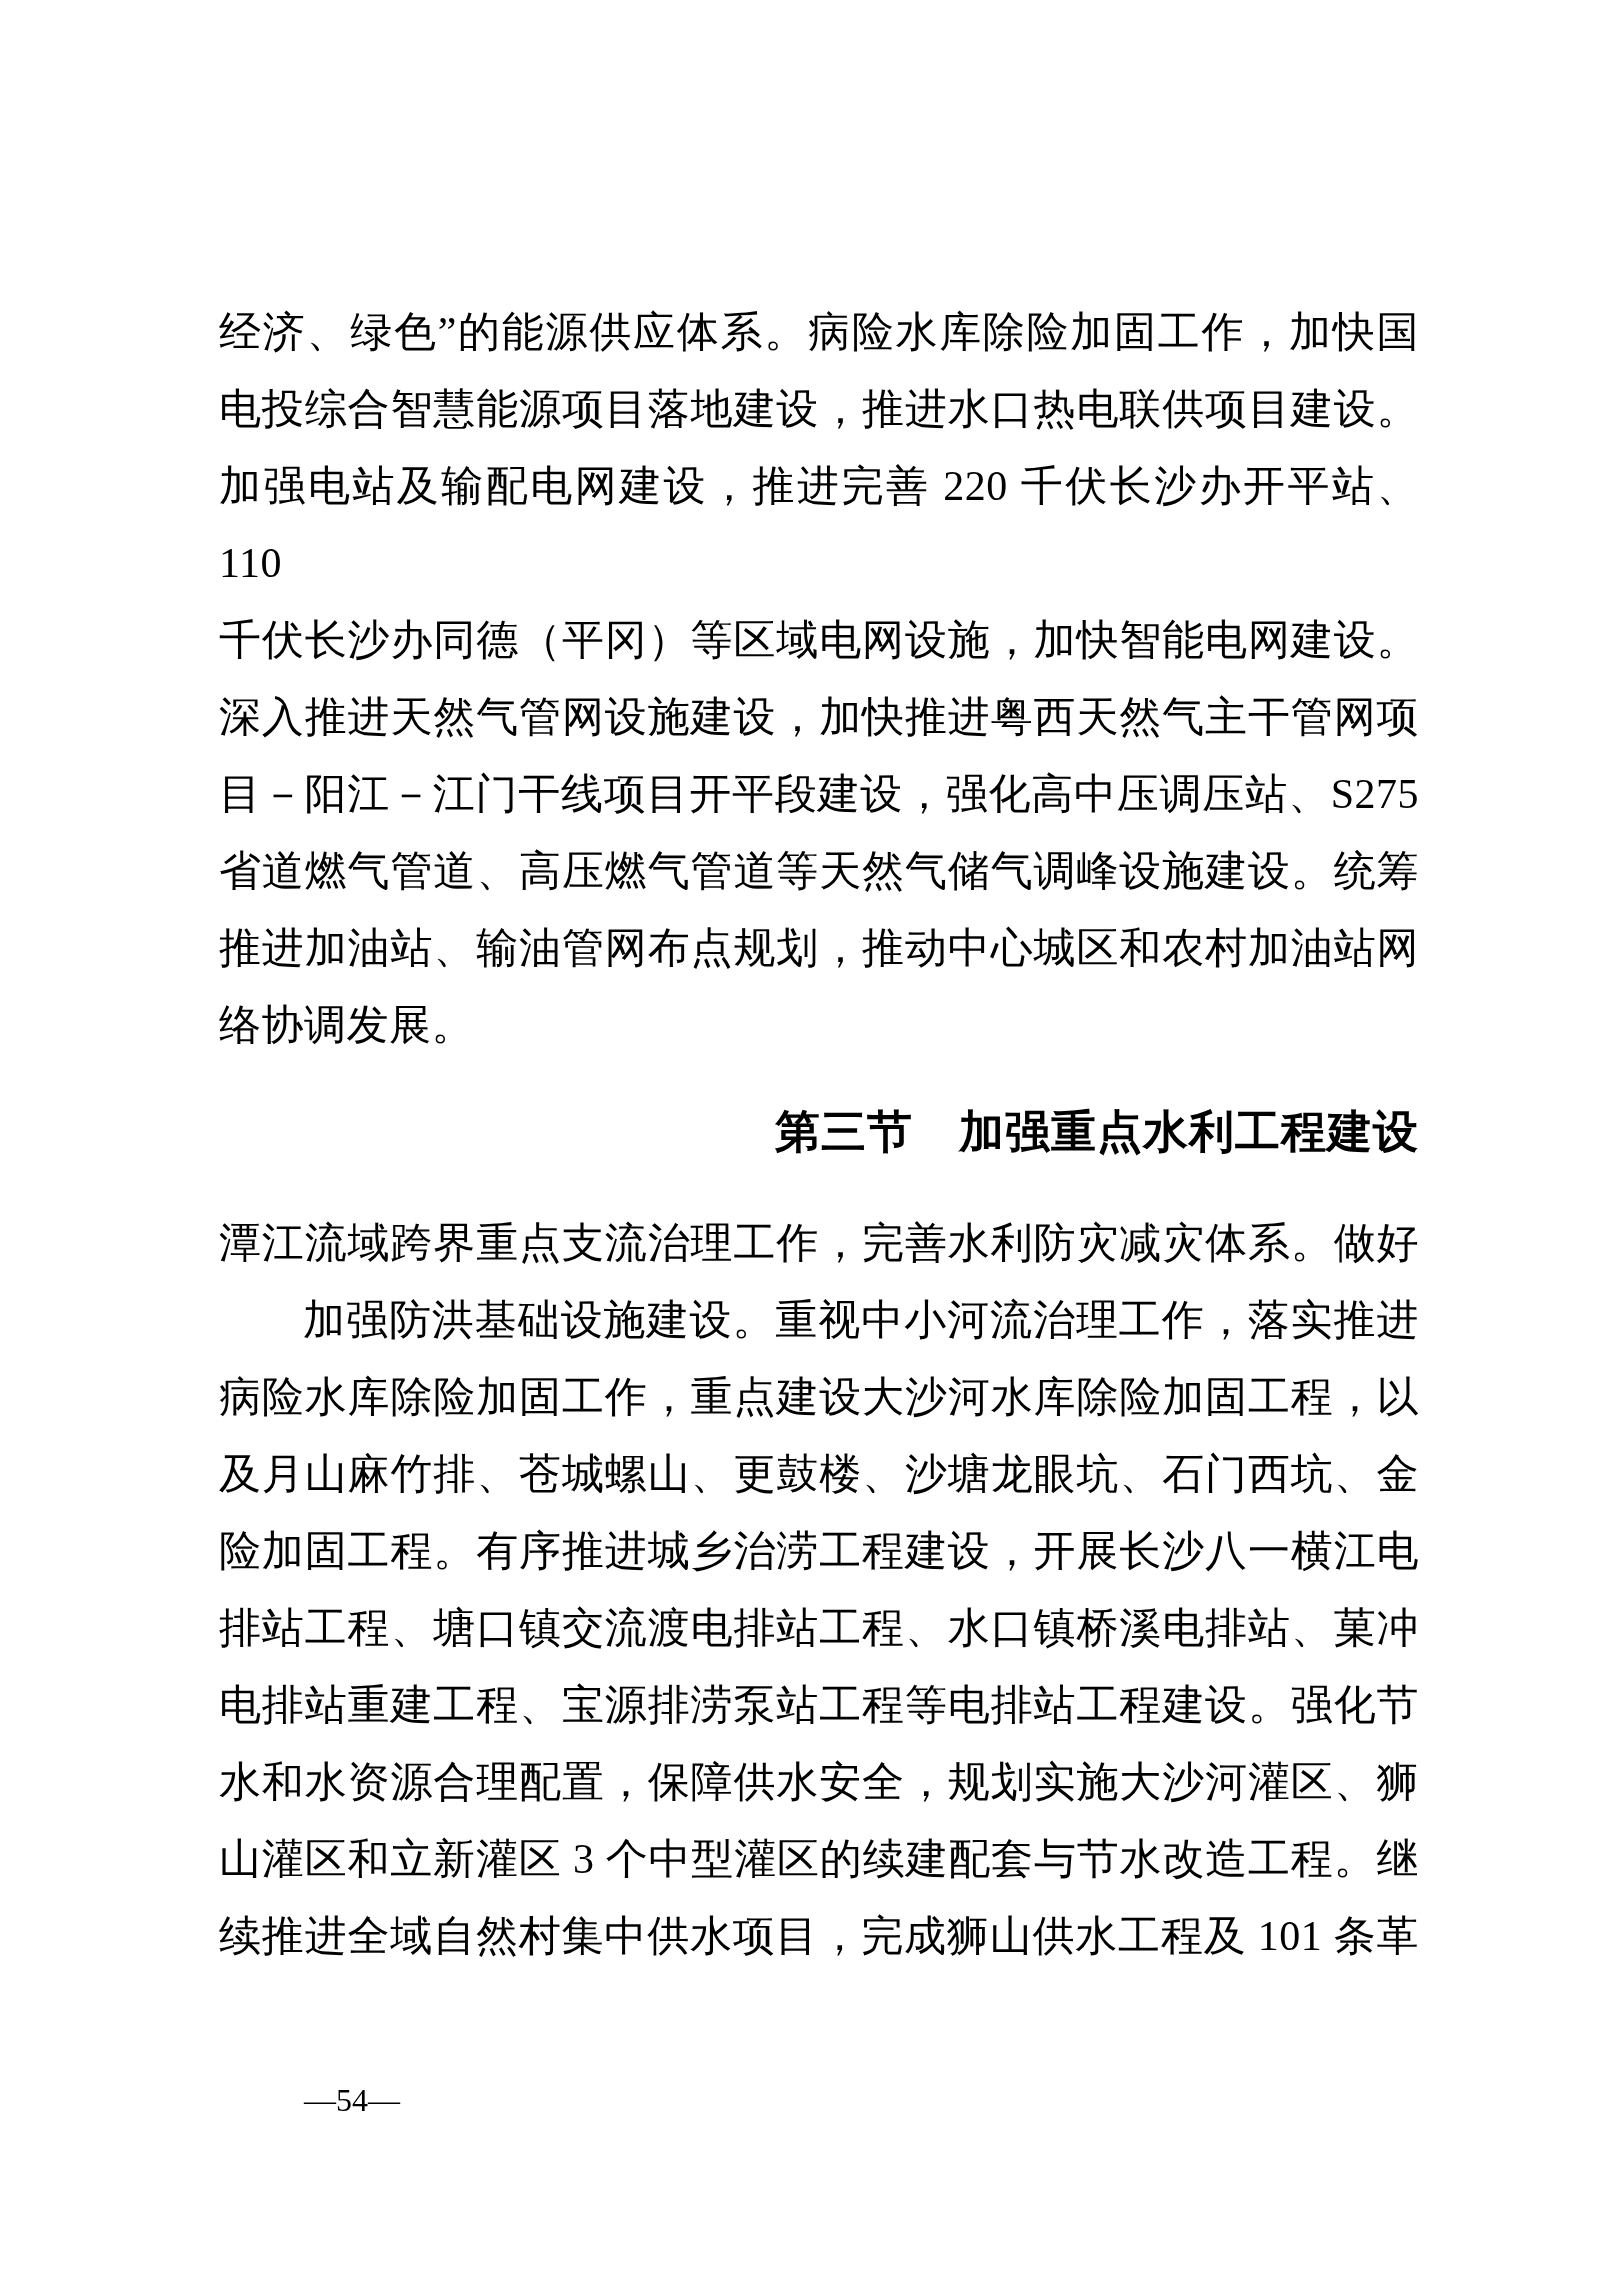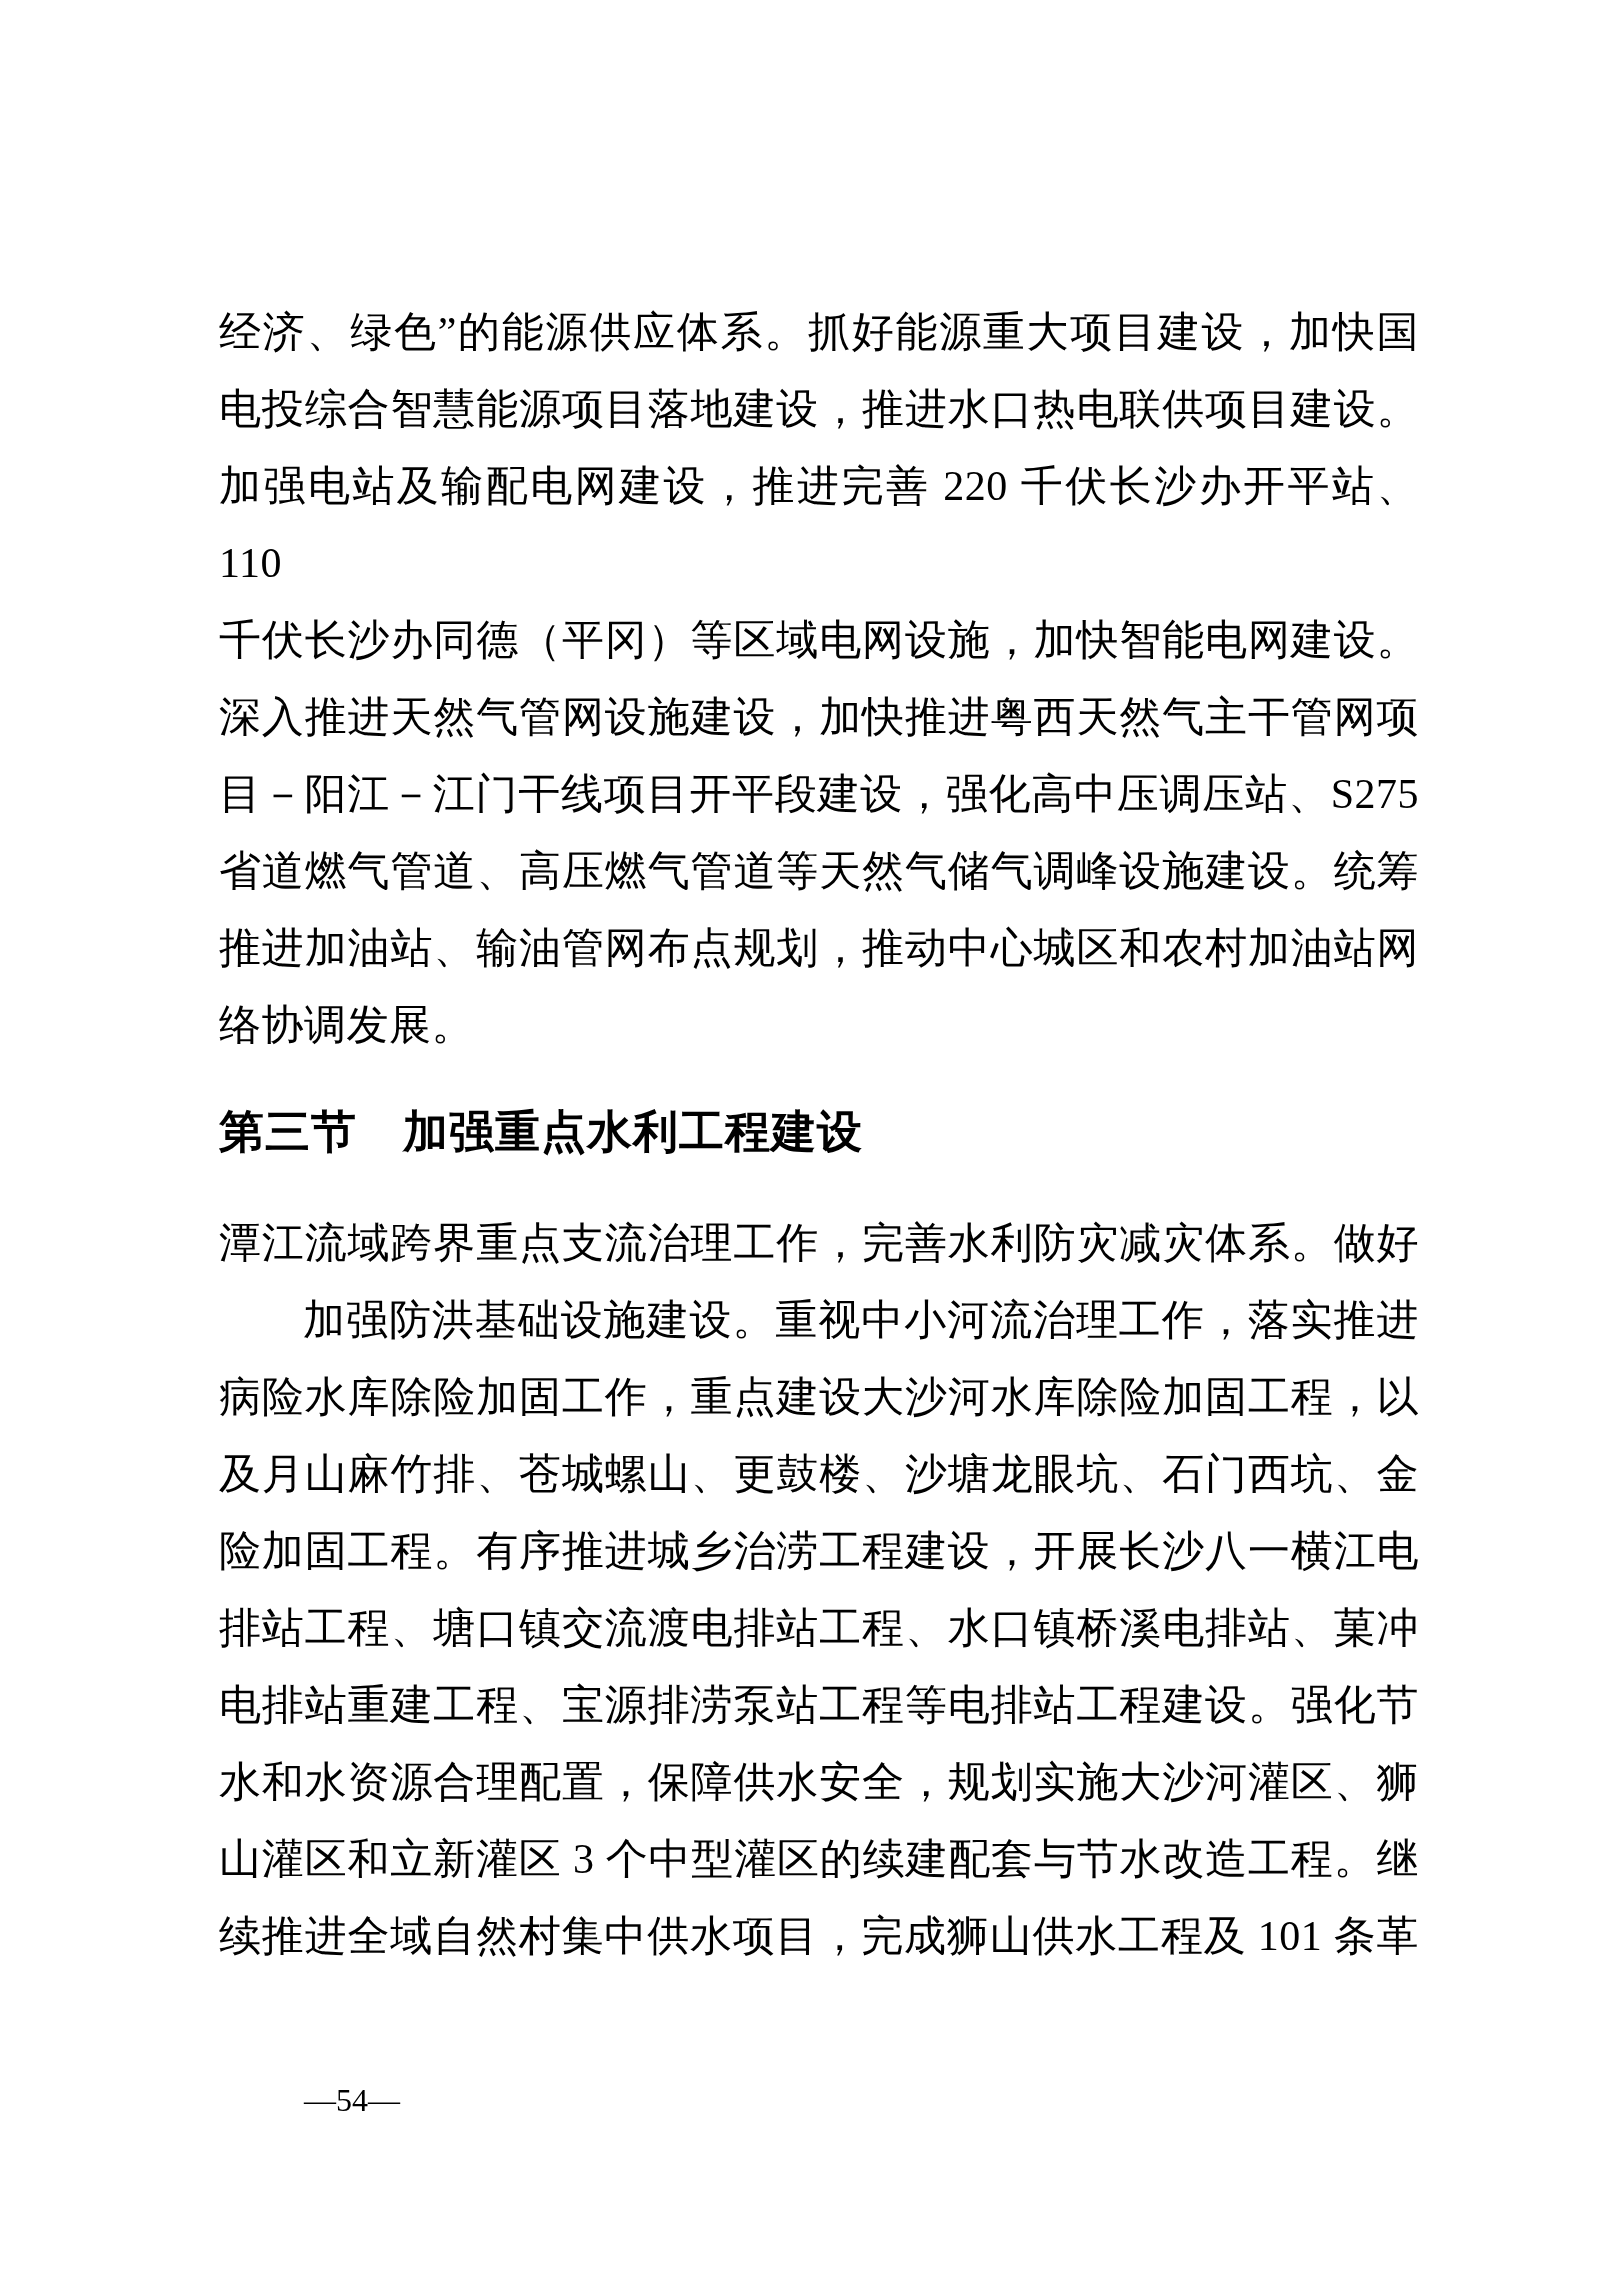--- a/index.html
+++ b/index.html
@@ -38,41 +38,41 @@
     text-indent: 84px;
   }
   .line.short {
     text-align-last: left;
   }
   .section-heading {
     font-family: "Liberation Sans", "DejaVu Sans", sans-serif;
     font-weight: bold;
     font-size: 45px;
     line-height: 84px;
-    text-align: left;
+    text-align: right;
     margin: 25.5px 0 31px 0;
     letter-spacing: 1px;
   }
   .page-number {
     position: absolute;
     left: 304px;
     top: 2084px;
     font-size: 32px;
     line-height: 1;
     letter-spacing: 0;
   }
 </style>
 </head>
 <body>
 
 <div class="page">
   <div class="content">
 
     <div class="para">
-      <div class="line">经济、绿色”的能源供应体系。抓好能源重大项目建设，加快国</div>
+      <div class="line">经济、绿色”的能源供应体系。病险水库除险加固工作，加快国</div>
       <div class="line">电投综合智慧能源项目落地建设，推进水口热电联供项目建设。</div>
       <div class="line">加强电站及输配电网建设，推进完善 220 千伏长沙办开平站、110</div>
       <div class="line">千伏长沙办同德（平冈）等区域电网设施，加快智能电网建设。</div>
       <div class="line">深入推进天然气管网设施建设，加快推进粤西天然气主干管网项</div>
       <div class="line">目－阳江－江门干线项目开平段建设，强化高中压调压站、S275</div>
       <div class="line">省道燃气管道、高压燃气管道等天然气储气调峰设施建设。统筹</div>
       <div class="line">推进加油站、输油管网布点规划，推动中心城区和农村加油站网</div>
       <div class="line short">络协调发展。</div>
     </div>
 

